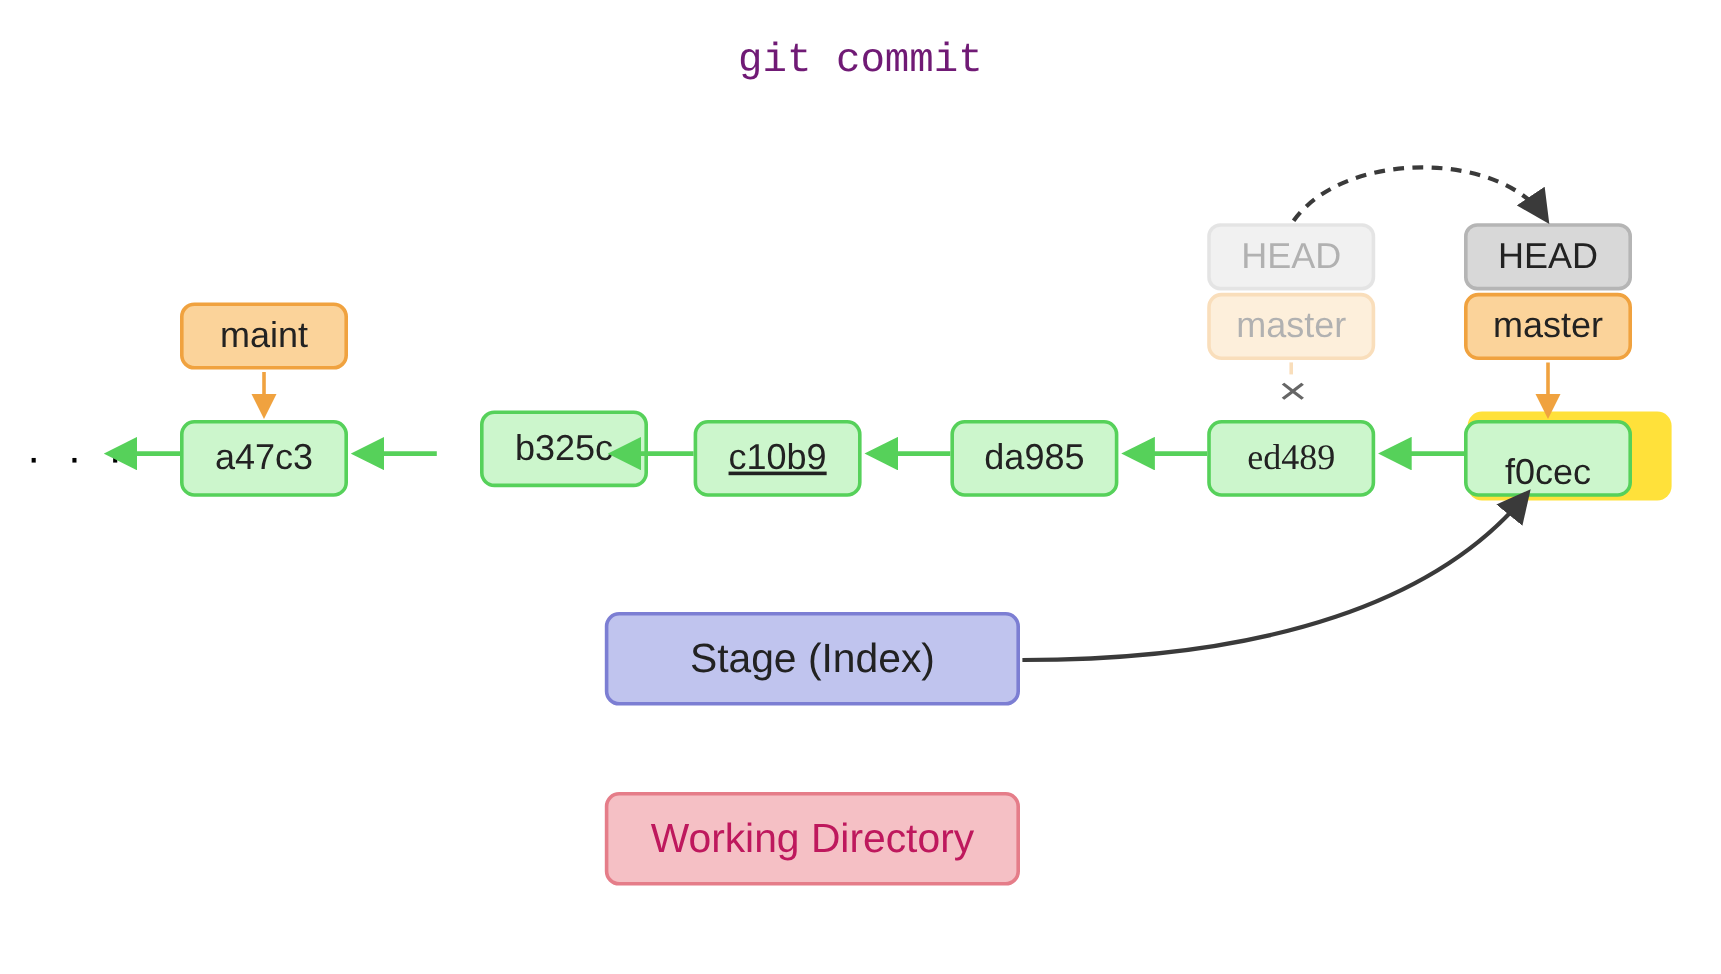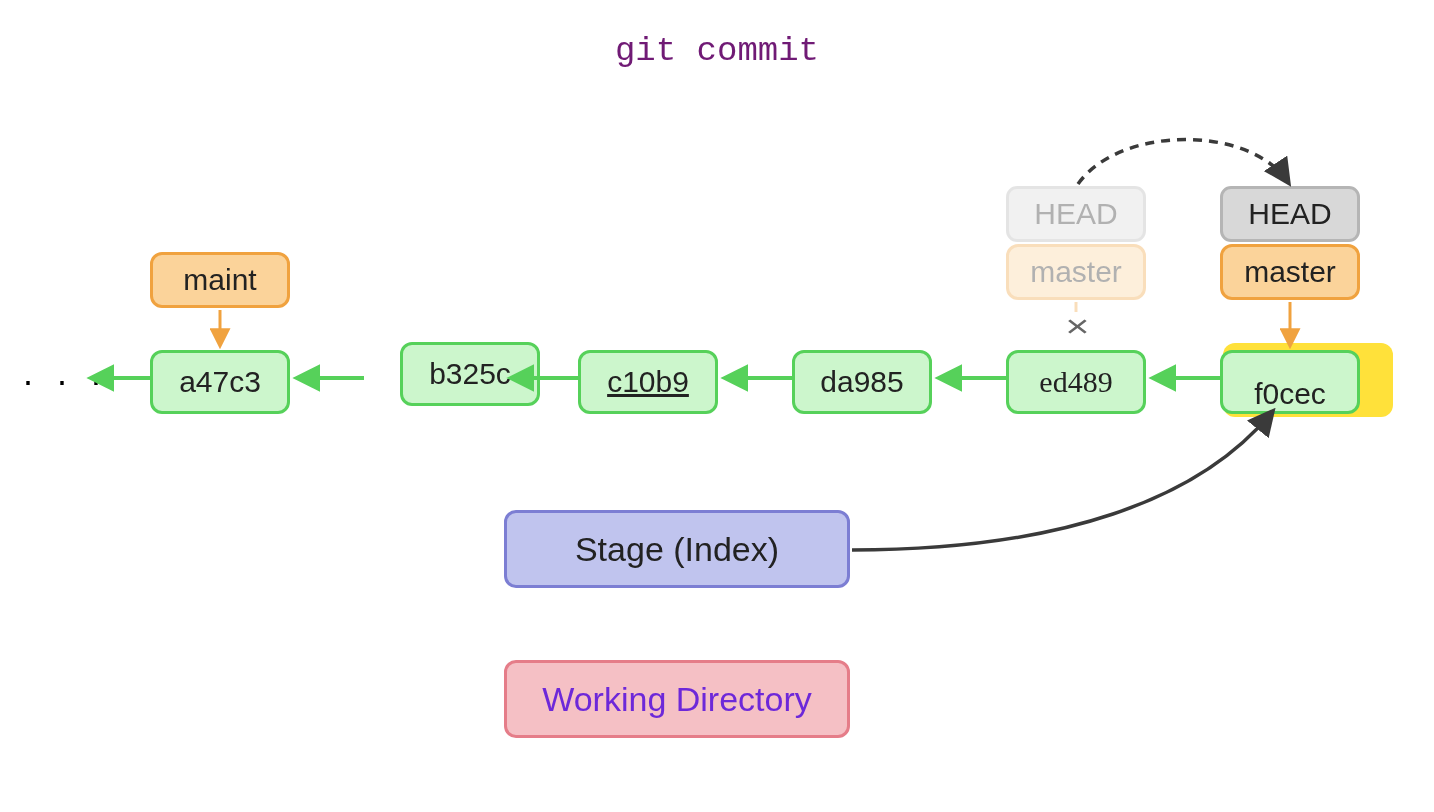--- a/index.html
+++ b/index.html
@@ -57,21 +57,21 @@
     background: #c0c4ee;
     border-color: #7c7ed3;
     color: #222;
     height: 78px;
     width: 346px;
     font-size: 34px;
   }
   .workdir {
     background: #f5c0c5;
     border-color: #e57d89;
-    color: #6d28d9;
+    color: #be185d;
     height: 78px;
     width: 346px;
     font-size: 34px;
   }
   .highlight {
     position: absolute;
     background: #ffe13a;
     border-radius: 12px;
   }
   .dots {

